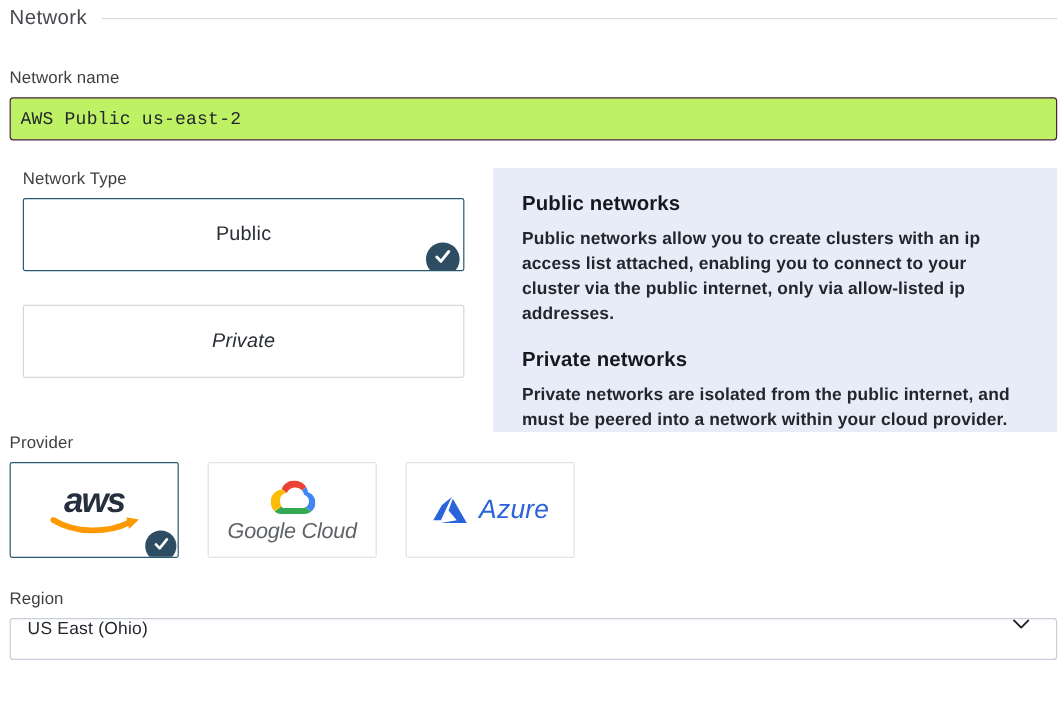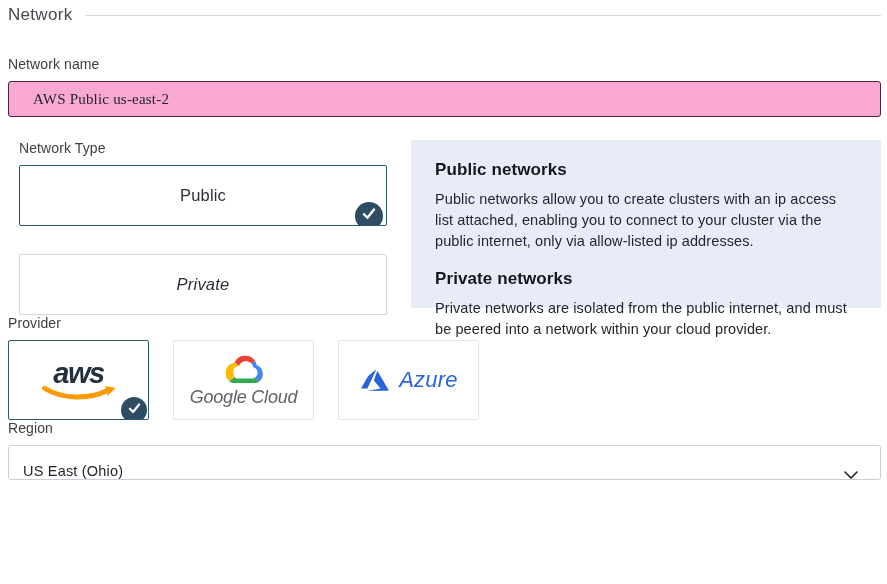--- a/index.html
+++ b/index.html
@@ -16,23 +16,23 @@
   .section-header { display: flex; align-items: center; gap: 13px; justify-content: center; }
   .section-title { font-size: 17px; color: #46494f; letter-spacing: 0.3px; }
   .section-rule { flex: 1; height: 1px; background: #d8d8d8; }
 
   .lbl { display: block; font-size: 14px; color: #404040; margin-bottom: 9px; letter-spacing: 0.1px; }
 
   .name-field { margin-top: 31px; }
   .text-input {
     width: 100%; height: 36px;
     border: 1px solid #4e2140; border-radius: 3px;
-    padding: 0 24px; font-size: 15px; color: #23262c;
-    font-family: Liberation Serif, serif;
-    background: #f9a8d4; outline: none; letter-spacing: 0.2px;
+    padding: 0 8px; font-size: 15px; color: #23262c;
+    font-family: Liberation Mono, monospace;
+    background: #bef264; outline: none; letter-spacing: 0.2px;
   }
 
   .nt-row { margin-top: 23px; display: flex; }
   .nt-left { width: 368px; flex: none; margin-left: 11px; }
   .type-card {
     height: 61px; background: #fff;
     border: 1px solid #d3d8de; border-radius: 2px;
     display: flex; align-items: center; justify-content: center;
     font-size: 16.5px; color: #2a2e35; letter-spacing: 0.2px;
     position: relative; overflow: hidden; cursor: pointer;
@@ -41,50 +41,50 @@
   .type-card + .type-card { margin-top: 28px; font-style: italic; }
 
   .check-badge {
     position: absolute; right: 3px; bottom: -5px;
     width: 28px; height: 28px; border-radius: 50%;
     background: #2e4d62; display: flex; align-items: center; justify-content: center;
   }
   .check-badge svg { margin-bottom: 4px; }
 
   .info-panel {
-    flex: 1; margin-left: 24px; height: 168px;
+    flex: 1; margin-left: 24px; height: 220px;
     background: #e8ecf9;
     padding: 20px 30px 0 24px;
   }
   .info-h { margin: 0 0 9px; font-size: 17px; font-weight: 700; color: #16181d; letter-spacing: 0.1px; }
-  .info-p { margin: 0 0 17px; font-size: 14.5px; line-height: 21px; color: #23262c; letter-spacing: 0.1px; }
+  .info-p { margin: 0 0 17px; font-size: 14.5px; line-height: 21px; color: #23262c; letter-spacing: 0.1px; font-weight: bold; }
 
   .provider-field { }
   .provider-row { display: flex; gap: 24px; font-style: italic; }
   .provider-card {
     width: 141px; height: 80px; background: #fff;
     border: 1px solid #e0e3e8; border-radius: 2px;
     display: flex; align-items: center; justify-content: center;
     position: relative; overflow: hidden; cursor: pointer;
   }
   .provider-card.selected { border-color: #285a70; }
   .provider-card .check-badge { width: 26px; height: 26px; right: 1px; bottom: -4px; }
 
   .aws-logo { display: flex; flex-direction: column; align-items: center; margin-top: 2px; }
   .aws-word { font-size: 29px; font-weight: 700; color: #252f3e; letter-spacing: -1.5px; line-height: 25px; }
   .azure-logo { display: flex; align-items: center; gap: 8px; }
   .azure-word { font-size: 22px; color: #2a63da; letter-spacing: 0.2px; }
   .gcp-logo { display: flex; flex-direction: column; align-items: center; gap: 2px; }
   .gcp-word { font-size: 18px; color: #5f6368; letter-spacing: -0.2px; }
 
-  .region-field { }
+  .region-field { margin-top: 25px; }
   .select-box {
     height: 35px; background: #fff;
     border: 1px solid #c7cfda; border-radius: 3px;
-    display: flex; align-items: flex-end; justify-content: space-between;
+    display: flex; align-items: flex-start; justify-content: space-between;
     padding: 0 22px 0 14px; font-size: 14.5px; color: #23262c;
     cursor: pointer; letter-spacing: 0.2px;
   }
 </style>
 </head>
 <body>
 
 <div class="page">
 
   <div class="section-header">

